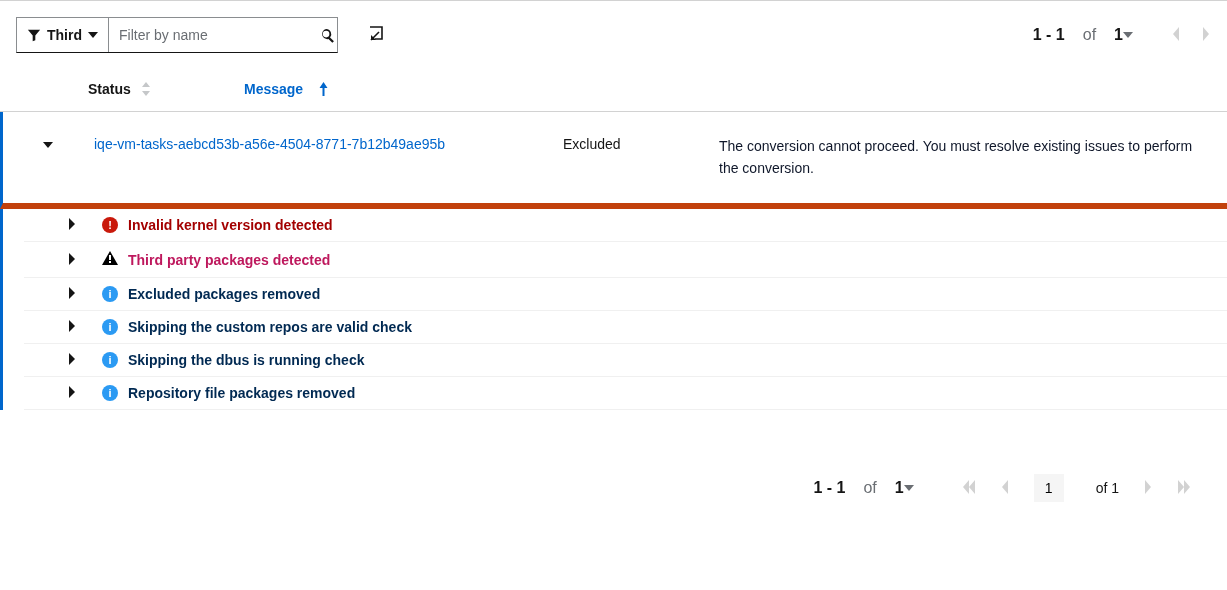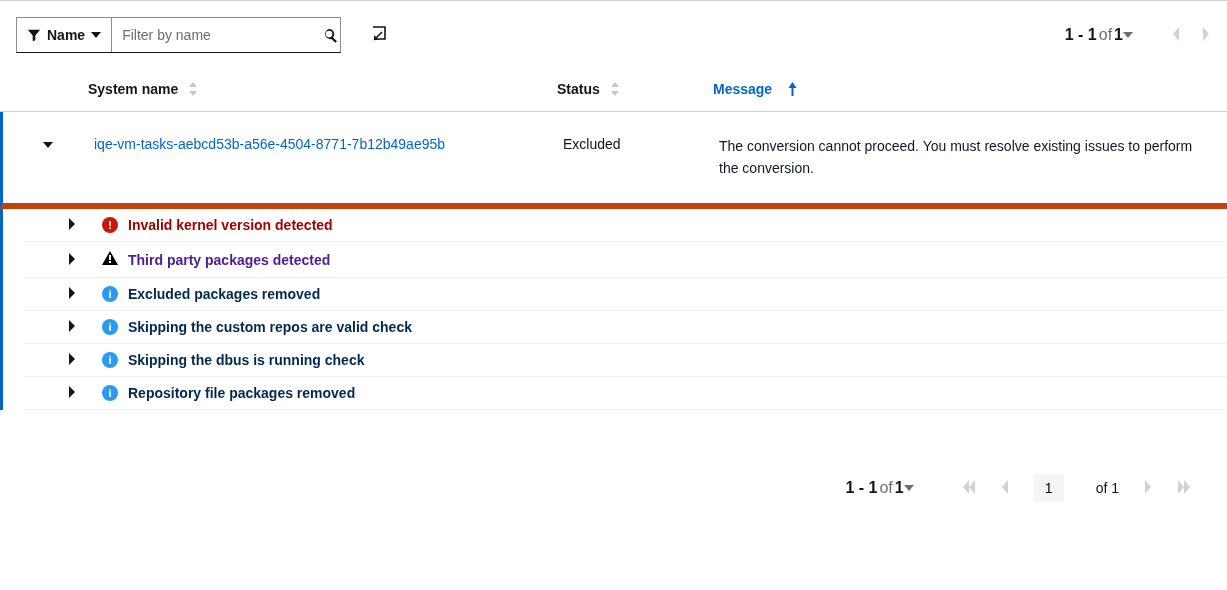--- a/index.html
+++ b/index.html
@@ -59,21 +59,21 @@
       display: flex;
       align-items: center;
       gap: 10px;
     }
     .pager-count {
       display: flex;
       align-items: center;
       gap: 0;
       font-size: 16px;
     }
-    .pager-count .of { color: #6a6e73; margin: 0 2px; }
+    .pager-count .of { color: #6a6e73; margin: 0 18px; }
     .pager-nav {
       display: flex;
       align-items: center;
       gap: 20px;
       margin-left: 28px;
     }
     .nav-arrow {
       color: #d2d2d2;
       cursor: pointer;
     }
@@ -145,21 +145,21 @@
       align-items: center;
       padding-left: 43px;
     }
     .sub-content {
       display: flex;
       align-items: center;
       gap: 10px;
       font-weight: 600;
     }
     .sev-error { color: #a30000; }
-    .sev-warning { color: #4c1d95; }
+    .sev-warning { color: #be185d; }
     .sev-info { color: #002952; }
     .icon-circle {
       width: 16px;
       height: 16px;
       border-radius: 50%;
       display: inline-flex;
       align-items: center;
       justify-content: center;
       flex-shrink: 0;
     }
@@ -192,21 +192,21 @@
   </style>
 </head>
 <body>
 
 <div class="toolbar">
   <div class="filter-group">
     <div class="filter-name">
       <svg width="14" height="14" viewBox="0 0 16 16">
           <path fill="#151515" d="M1 2h14l-5.5 6.5V14l-3 1V8.5L1 2z"></path>
         </svg>
-      <span>Name</span>
+      <span>Third</span>
       <svg width="10" height="10" viewBox="0 0 10 10">
           <path fill="#151515" d="M0 2h10L5 8z"></path>
         </svg>
     </div>
     <div class="filter-input-wrap">
       <input class="filter-input" placeholder="Filter by name" style="">
       <div class="search-btn">
         <svg width="15" height="15" viewBox="0 0 16 16">
             <path fill="#151515" d="M6.5 1a5.5 5.5 0 014.23 9.02l4.12 4.13-1.7 1.7-4.13-4.12A5.5 5.5 0 116.5 1zm0 2a3.5 3.5 0 100 7 3.5 3.5 0 000-7z"></path>
           </svg>
@@ -241,26 +241,20 @@
             <path fill="#d2d2d2" d="M2 0l6 7-6 7V0z"></path>
           </svg>
       </span>
     </div>
   </div>
 </div>
 
 <div class="table">
   <div class="thead">
     <div class="th col-expand"></div>
-    <div class="th col-system">
-      <span>System name</span>
-      <svg class="sort-icon" width="10" height="14" viewBox="0 0 10 14">
-          <path fill="#c5c7c9" d="M5 0l4 5H1zM5 14L1 9h8z"></path>
-        </svg>
-    </div>
     <div class="th col-status">
       <span>Status</span>
       <svg class="sort-icon" width="10" height="14" viewBox="0 0 10 14">
           <path fill="#c5c7c9" d="M5 0l4 5H1zM5 14L1 9h8z"></path>
         </svg>
     </div>
     <div class="th col-message">
       <span>Message</span>
       <svg class="sort-icon active" width="11" height="14" viewBox="0 0 10 14">
           <path fill="#0066cc" d="M5 0l4 6H1zM4 5h2v9H4z"></path>

